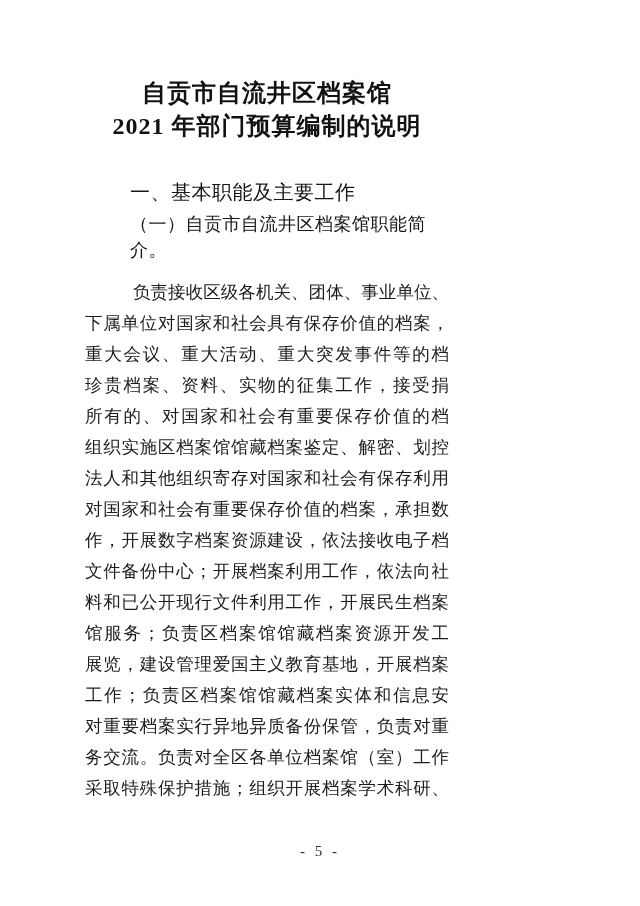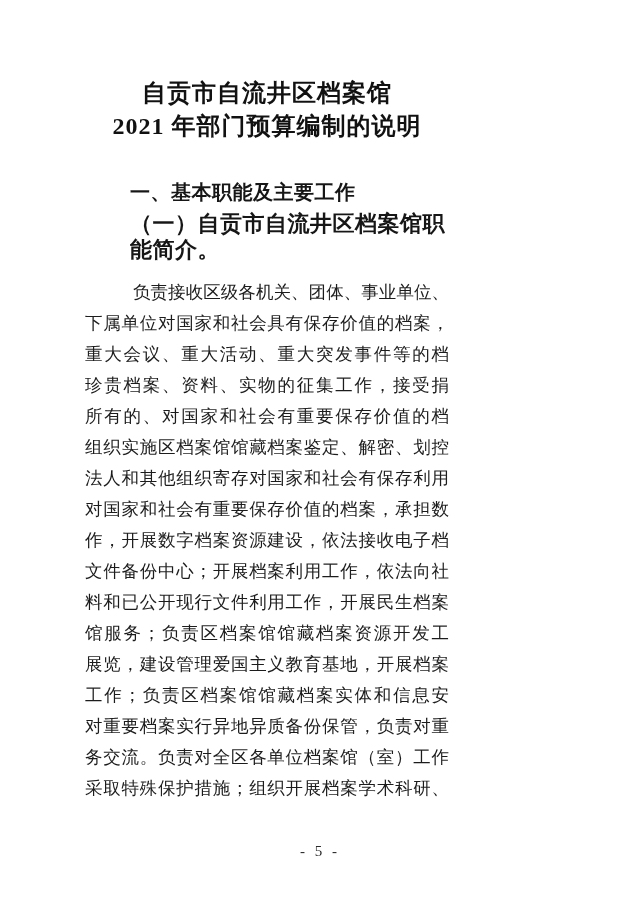--- a/index.html
+++ b/index.html
@@ -24,31 +24,31 @@
     font-size: 24px;
     font-weight: bold;
     line-height: 33px;
     color: #111111;
     letter-spacing: 1px;
   }
   .section-heading {
     margin-top: 36px;
     padding-left: 45px;
     font-size: 20px;
-    font-weight: bold;
+    font-weight: normal;
     line-height: 26px;
     font-family: "Liberation Sans", "DejaVu Sans", sans-serif;
     color: #161616;
     letter-spacing: 0.5px;
   }
   .subsection-heading {
     margin-top: 6px;
     padding-left: 45px;
-    font-size: 22px;
-    font-weight: bold;
+    font-size: 18px;
+    font-weight: normal;
     line-height: 26px;
     color: #161616;
     letter-spacing: 0.5px;
   }
   .bodytext {
     margin-top: 14px;
     font-size: 17.5px;
     line-height: 31px;
     font-family: Liberation Serif, serif;
   }

